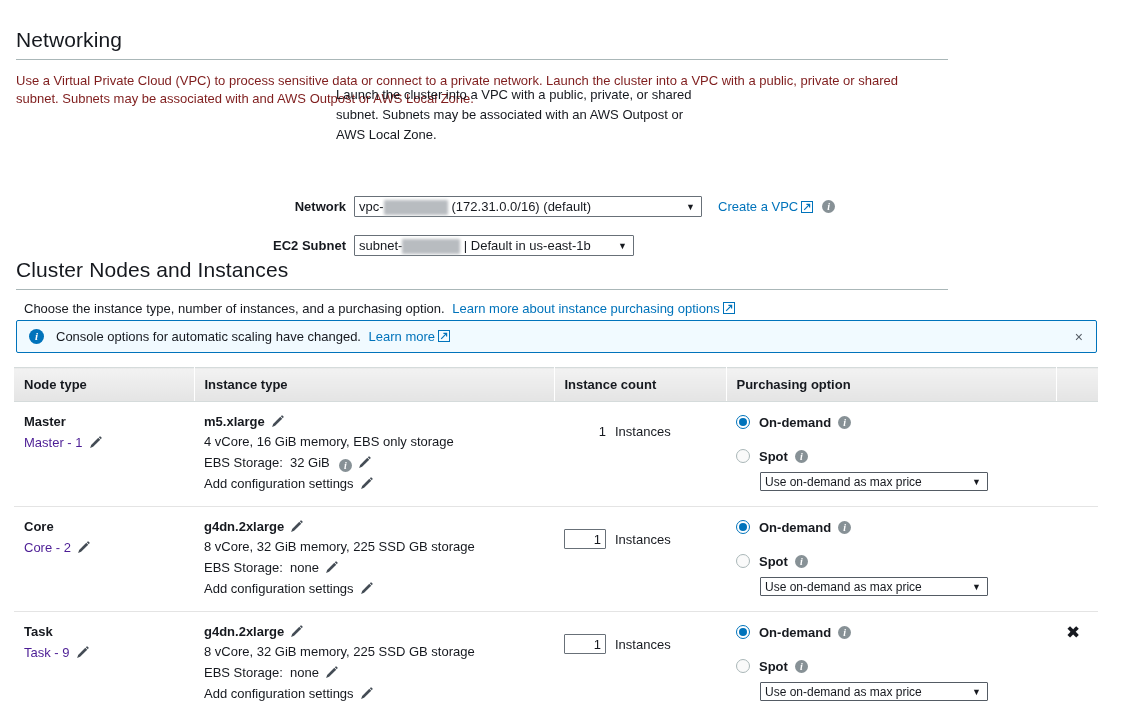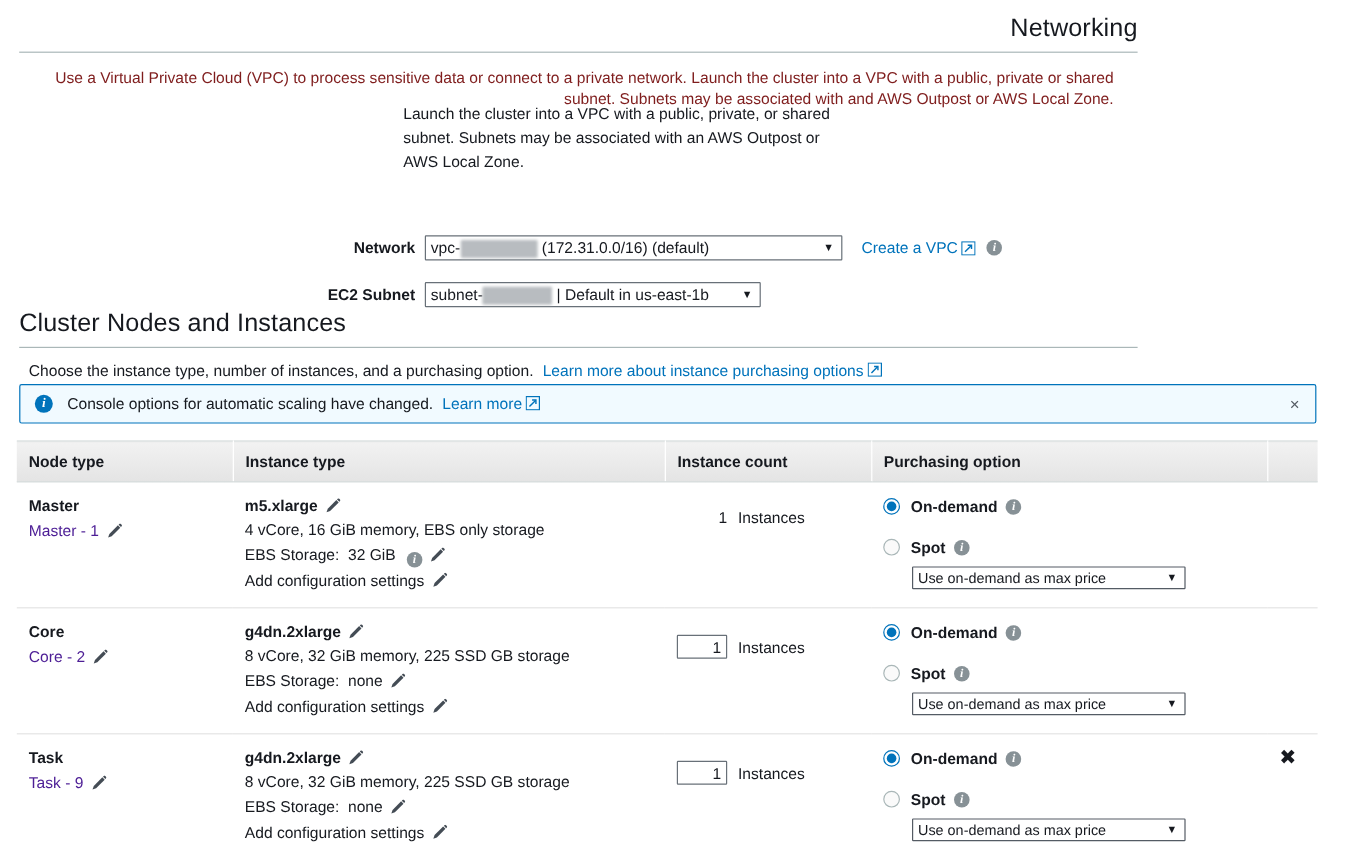--- a/index.html
+++ b/index.html
@@ -25,21 +25,21 @@
     color: #16191f;
     letter-spacing: .1px;
   }
   .rule {
     border: 0;
     border-top: 1px solid #aab7b8;
     margin: 0;
   }
 
   
-  #networking { position: absolute; left: 16px; top: 12px; width: 932px; text-align: right; }
+  #networking { position: absolute; left: 16px; top: 28px; width: 932px; }
   #networking .section-head { margin: 0 0 7px 0; }
   .net-desc {
     margin: 12px 0 0 0;
     font-size: 13px;
     line-height: 18px;
     color: #7f1d1d;
     width: 912px;
   }
   .net-hint {
     position: absolute;

